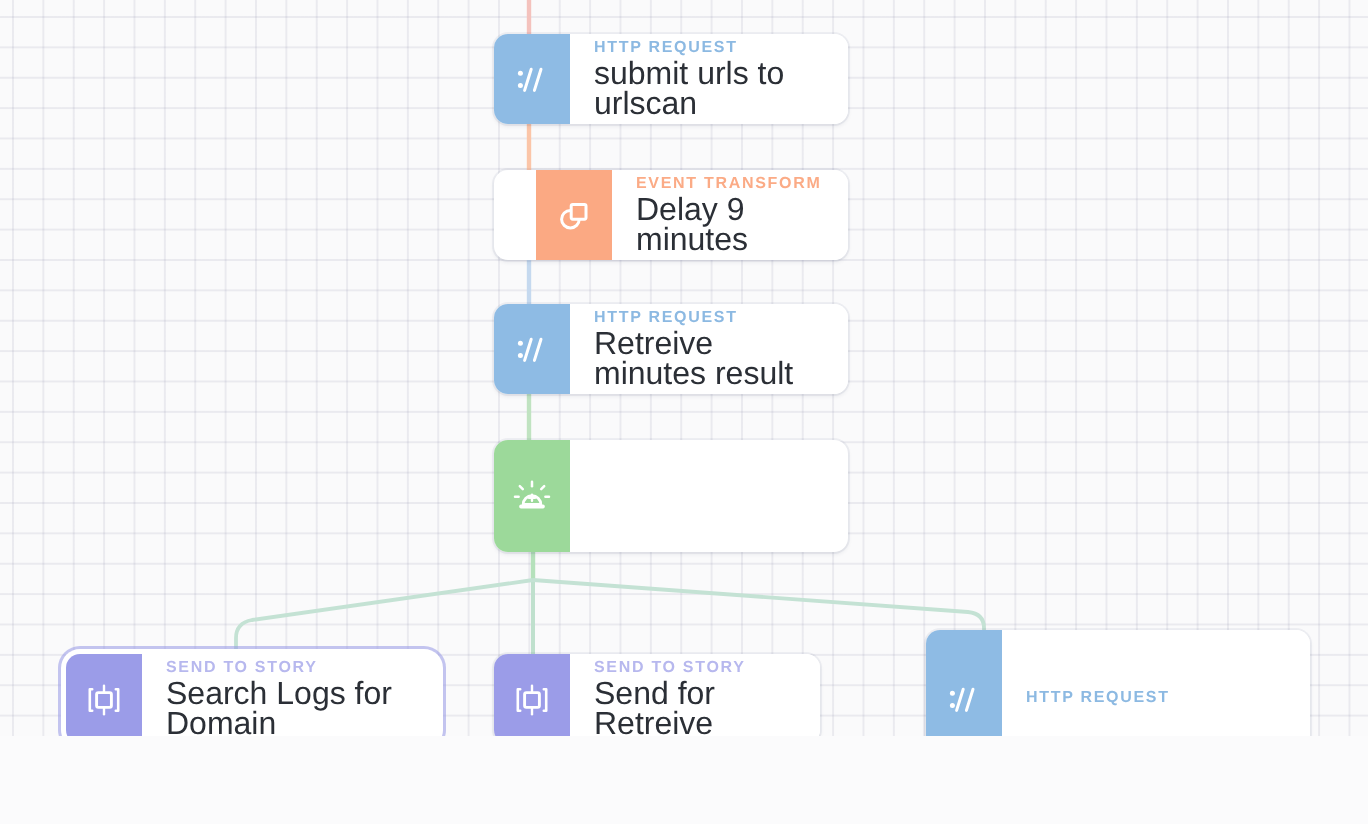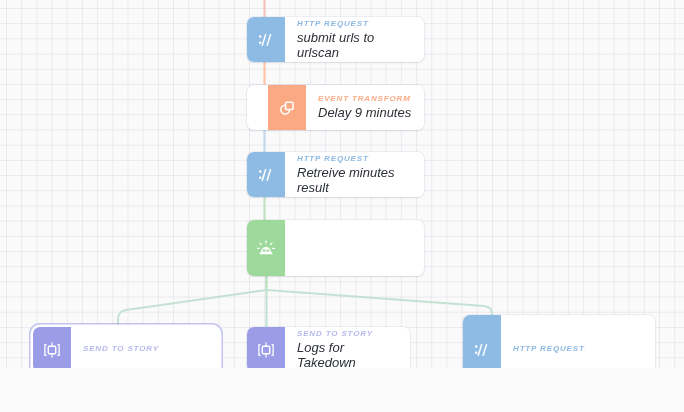--- a/index.html
+++ b/index.html
@@ -18,21 +18,20 @@
     position: relative;
     width: 684px;
     height: 368px;
     background-color: #fafafb;
     background-image:
       linear-gradient(to right, rgba(150,150,175,0.16) 1px, transparent 1px),
       linear-gradient(to bottom, rgba(150,150,175,0.16) 1px, transparent 1px);
     background-size: 15.2px 15.2px;
     background-position: 6px 8px;
     overflow: hidden;
-    font-style: italic;
   }
 
   #edges {
     position: absolute;
     left: 0;
     top: 0;
     width: 684px;
     height: 412px;
     pointer-events: none;
   }
@@ -68,21 +67,21 @@
   .node-kind {
     font-size: 8px;
     font-weight: bold;
     letter-spacing: 0.85px;
     text-transform: uppercase;
     line-height: 11px;
     margin-bottom: 2px;
   }
 
   .node-title {
-    font-size: 13px;
+    font-size: 16px;
     color: #2b2f36;
     line-height: 14.5px;
     white-space: pre-line;
   }
 
   
   .k-http   .node-icon { background: #8ebbe4; }
   .k-http   .node-kind { color: #8cb9e2; }
 
   .k-event  .node-icon { background: #fba983; }
@@ -190,36 +189,37 @@
       <svg class="icon-svg" width="20" height="20" viewBox="0 0 20 20">
         <rect x="6.3" y="6.3" width="7.4" height="7.4" rx="0.9" stroke="#ffffff" stroke-width="1.45" fill="none"></rect>
         <path d="M4.1 4.6 L2.9 4.6 L2.9 15.4 L4.1 15.4" stroke="#ffffff" stroke-width="1.3" fill="none" stroke-linecap="round" stroke-linejoin="round"></path>
         <path d="M15.9 4.6 L17.1 4.6 L17.1 15.4 L15.9 15.4" stroke="#ffffff" stroke-width="1.3" fill="none" stroke-linecap="round" stroke-linejoin="round"></path>
         <path d="M10 2.9 L10 6.1" stroke="#ffffff" stroke-width="1.2" stroke-linecap="round"></path>
         <path d="M10 13.9 L10 17.1" stroke="#ffffff" stroke-width="1.2" stroke-linecap="round"></path>
       </svg>
     </div>
     <div class="node-body">
       <div class="node-kind">SEND TO STORY</div>
+      <div class="node-title">Search Logs for Domain</div>
     </div>
   </div>
 
   <div class="node k-story" style="left:247px; top:327px; width:163px; height:45px;">
     <div class="node-icon">
       <svg class="icon-svg" width="20" height="20" viewBox="0 0 20 20">
         <rect x="6.3" y="6.3" width="7.4" height="7.4" rx="0.9" stroke="#ffffff" stroke-width="1.45" fill="none"></rect>
         <path d="M4.1 4.6 L2.9 4.6 L2.9 15.4 L4.1 15.4" stroke="#ffffff" stroke-width="1.3" fill="none" stroke-linecap="round" stroke-linejoin="round"></path>
         <path d="M15.9 4.6 L17.1 4.6 L17.1 15.4 L15.9 15.4" stroke="#ffffff" stroke-width="1.3" fill="none" stroke-linecap="round" stroke-linejoin="round"></path>
         <path d="M10 2.9 L10 6.1" stroke="#ffffff" stroke-width="1.2" stroke-linecap="round"></path>
         <path d="M10 13.9 L10 17.1" stroke="#ffffff" stroke-width="1.2" stroke-linecap="round"></path>
       </svg>
     </div>
     <div class="node-body">
       <div class="node-kind">SEND TO STORY</div>
-      <div class="node-title">Logs for Takedown</div>
+      <div class="node-title">Send for Retreive</div>
     </div>
   </div>
 
   <div class="node k-http" style="left:463px; top:315px; width:192px; height:69px;">
     <div class="node-icon">
       <svg class="icon-svg" width="20" height="20" viewBox="0 0 20 20">
         <circle cx="4.2" cy="6.6" r="1.25" fill="#ffffff"></circle>
         <circle cx="4.2" cy="12.8" r="1.25" fill="#ffffff"></circle>
         <path d="M9.6 4.6 L6.3 15.2" stroke="#ffffff" stroke-width="1.5" stroke-linecap="round"></path>
         <path d="M14.5 4.6 L11.2 15.2" stroke="#ffffff" stroke-width="1.5" stroke-linecap="round"></path>

